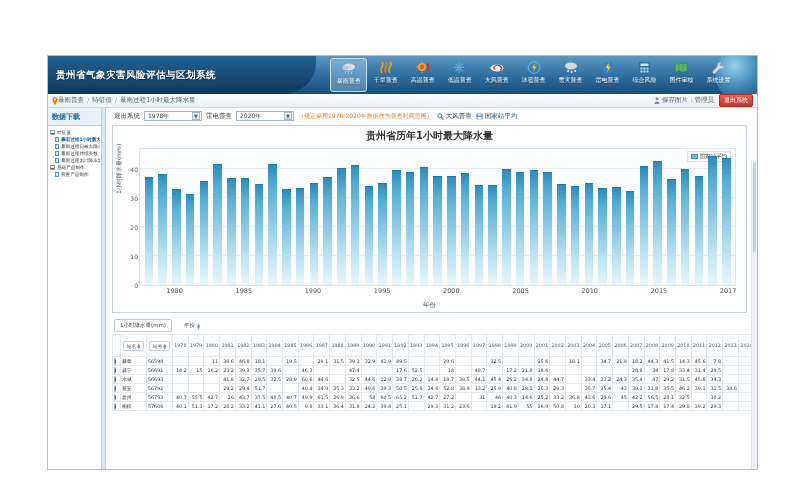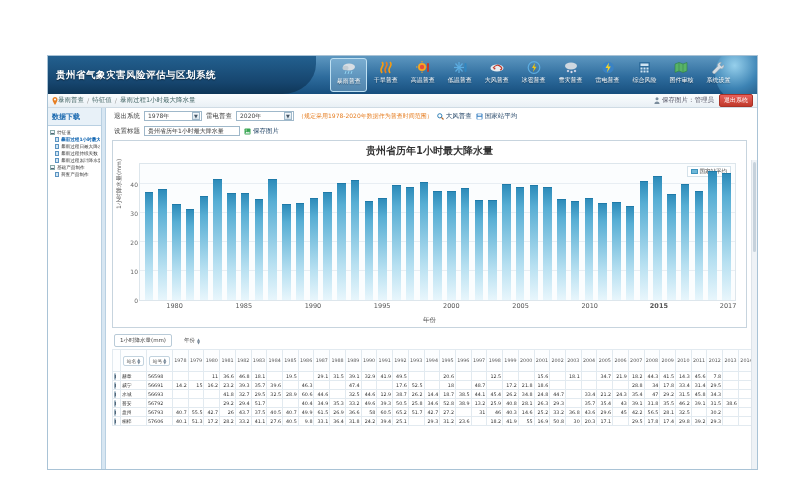--- a/index.html
+++ b/index.html
@@ -317,34 +317,20 @@
             <svg width="7" height="7" viewBox="0 0 7 7">
                 <rect x="0.5" y="0.5" width="6" height="6" fill="#3a82c4" rx="0.8"></rect>
                 <rect x="1.6" y="0.6" width="3.8" height="2.2" fill="#dce9f5"></rect>
                 <rect x="1.4" y="3.8" width="4.2" height="2.6" fill="#fff"></rect>
               </svg>
           </span>
           <span>国家站平均</span>
         </span>
       </div>
 
-      <div class="toolrow" style="margin-top:2px;">
-        <span>设置标题</span>
-        <span class="txt-input">贵州省历年1小时最大降水量</span>
-        <span class="linkbtn">
-          <span class="mini-ico">
-            <svg width="7" height="7" viewBox="0 0 7 7">
-                <rect x="0.5" y="0.5" width="6" height="6" fill="#3aa655" rx="0.8"></rect>
-                <path d="M1.2 5.4l1.6-2 1.2 1.3 1-1.1 0.9 1.8z" fill="#fff"></path>
-                <circle cx="2.2" cy="2" r="0.6" fill="#ffd"></circle>
-              </svg>
-          </span>
-          <span>保存图片</span>
-        </span>
-      </div>
 
       <div class="chart-panel">
         <div class="chart-title">贵州省历年1小时最大降水量</div>
         <div class="ylabel">1小时降水量(mm)</div>
         <div class="plot-outer" id="plot">
           <div class="legend">
             <span class="legend-sw"></span>
             <span>国家站平均</span>
           </div>
         <div class="ytick" style="top: 100%;">0</div>
@@ -487,21 +473,21 @@
                 <div class="bar" style="height: 93.1915%;"></div>
               </div>
             </div>
             <div class="xtick" style="left: 5.81395%;">1980</div>
             <div class="xtick" style="left: 17.4419%;">1985</div>
             <div class="xtick" style="left: 29.0698%;">1990</div>
             <div class="xtick" style="left: 40.6977%;">1995</div>
             <div class="xtick" style="left: 52.3256%;">2000</div>
             <div class="xtick" style="left: 63.9535%;">2005</div>
             <div class="xtick" style="left: 75.5814%;">2010</div>
-            <div class="xtick" style="left: 87.2093%; font-weight: bold;">2015</div>
+            <div class="xtick" style="left: 87.2093%;">2015</div>
             <div class="xtick" style="left: 98.8372%;">2017</div>
           </div>
         <div class="xlabel">年份</div>
       </div>
 
       <div class="tbl-controls">
         <span class="var-box">1小时降水量(mm)</span>
         <span class="sortctl">
           <span>年份</span>
           <span class="arrows">

